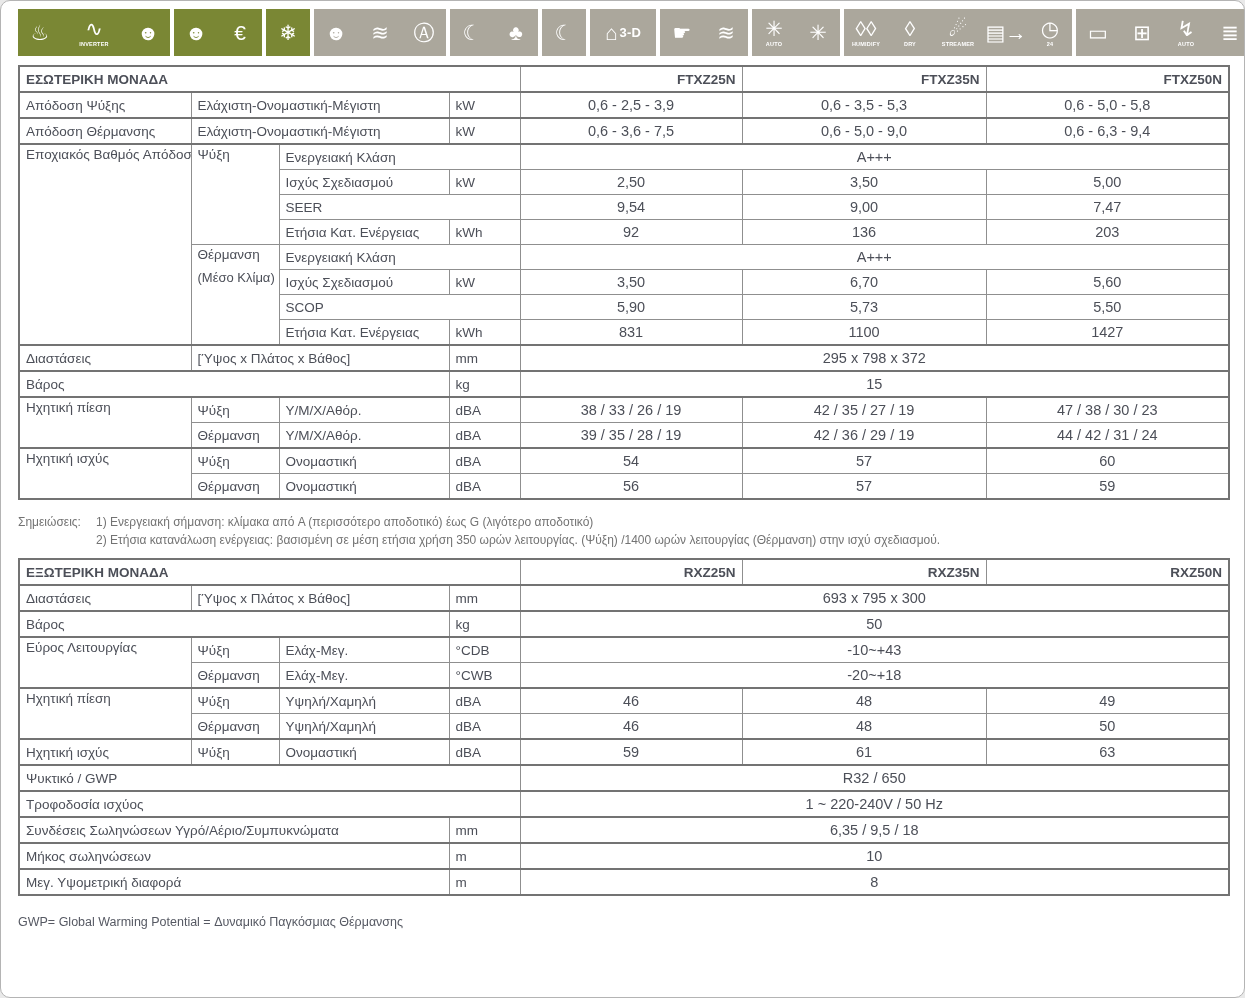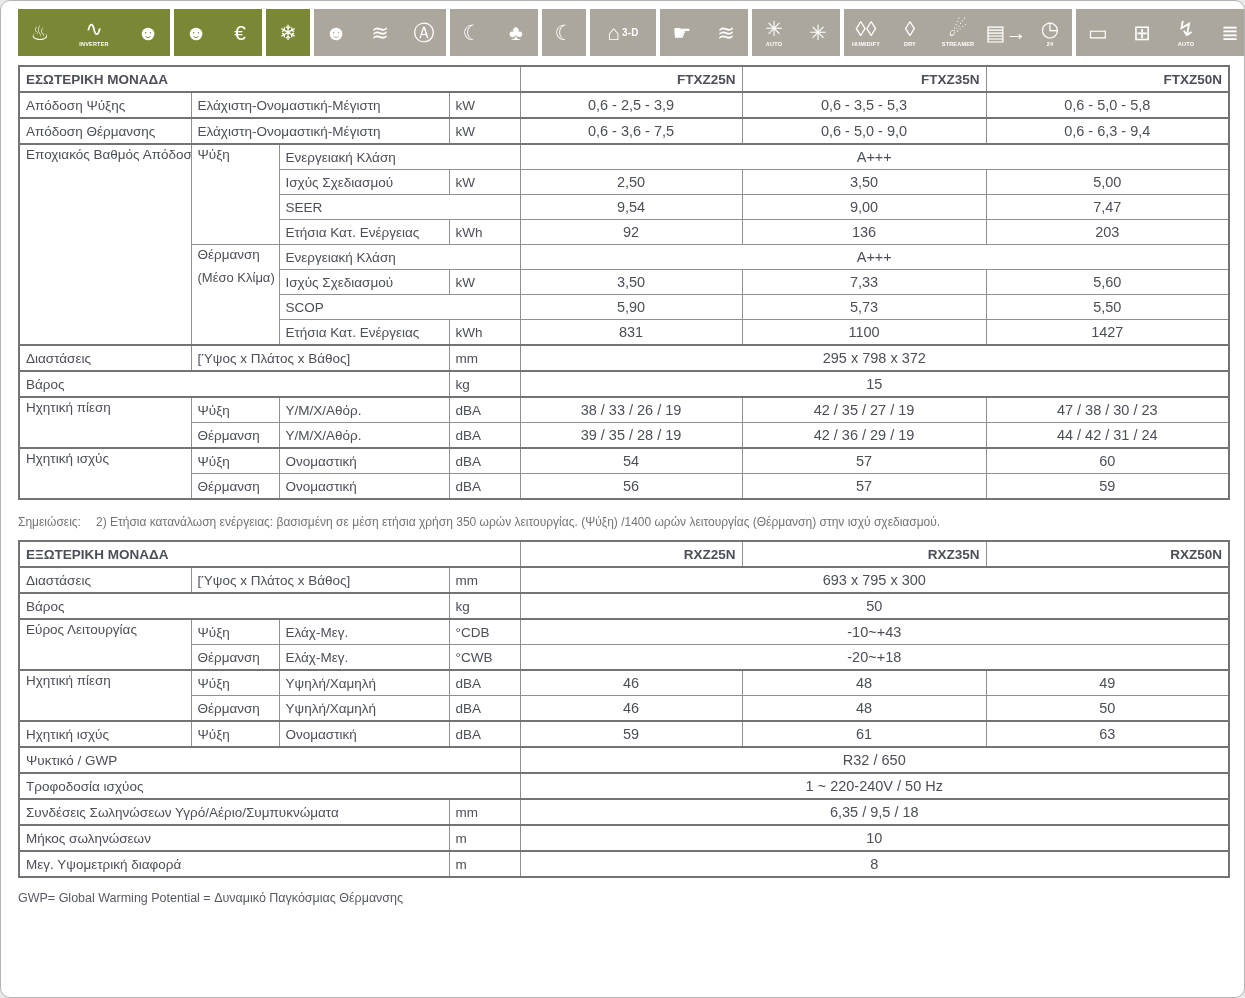--- a/index.html
+++ b/index.html
@@ -14,40 +14,40 @@
     width:44px;height:47px;flex:0 0 auto;display:flex;flex-direction:column;
     align-items:center;justify-content:center;color:#ffffff;overflow:hidden;
   }
   .tile.green{background:#7a8734;}
   .tile.gray{background:#aba79c;}
   .tile.gap{margin-left:4px;}
   .tile .glyph{font-size:21px;line-height:1;}
   .tile .cap{font-size:5.5px;font-weight:bold;letter-spacing:.2px;margin-top:2px;white-space:nowrap;}
   .tile[data-name="inverter-chart-icon"]{width:64px;}
   .tile[data-name="house-3d-airflow-icon"]{width:66px;flex-direction:row;gap:2px;}
-  .tile[data-name="house-3d-airflow-icon"] .cap{font-size:10px;margin-top:0;}
+  .tile[data-name="house-3d-airflow-icon"] .cap{font-size:13px;margin-top:0;}
   .tile[data-name="streamer-icon"]{width:52px;}
   
   .title{margin-top:33px;font-size:17px;font-weight:bold;letter-spacing:.2px;color:#4c4f58;}
   
   table.spec{border-collapse:collapse;table-layout:fixed;width:1210px;margin-top:9px;
     border:2px solid #737373;font-size:13.5px;color:#4c4f58;}
   table.spec td{border:1px solid #8f8f8f;height:24px;padding:0 6px;overflow:hidden;white-space:nowrap;}
   table.spec tr.thick td{border-top:2px solid #737373;}
   .hdr{font-weight:bold;font-size:13.5px;}
   .lbl{text-align:left;}
   .ctr{text-align:right;}
   .val{text-align:center;font-size:14.5px;}
   .top{vertical-align:top;padding-top:3px;white-space:normal;line-height:1.55;}
   .note-small{font-size:13px;display:block;margin-top:2px;}
   
   .notes{display:flex;margin-top:13px;font-size:12px;line-height:1.5;color:#737373;}
   .notes .prefix{width:78px;flex:0 0 auto;}
   .notes .lines div{white-space:nowrap;}
-  .footer{margin-top:13px;font-size:12.5px;color:#565963;}
+  .footer{margin-top:19px;font-size:12.5px;color:#565963;}
   .t2{margin-top:15px;}
 </style>
 </head>
 <body>
 
 <div class="page" data-name="datasheet-page">
 
   <div class="iconbar" data-name="feature-icon-bar">
       <div class="tile green" data-name="humidify-pot-icon">
         <span class="glyph" data-name="humidify-pot-icon-glyph">♨</span>
@@ -202,21 +202,21 @@
         <span data-name="seasonal-heating-mode-label">Θέρμανση</span>
         <span class="note-small" data-name="seasonal-heating-climate-note">(Μέσο Κλίμα)</span>
       </td>
       <td colspan="2" class="lbl" data-name="heating-energy-class-label">Ενεργειακή Κλάση</td>
       <td colspan="3" class="val" data-name="heating-energy-class-value">A+++</td>
     </tr>
     <tr data-name="heating-design-load-row">
       <td class="lbl" data-name="heating-design-load-label">Ισχύς Σχεδιασμού</td>
       <td class="lbl" data-name="heating-design-load-unit">kW</td>
       <td class="val" data-name="heating-design-load-value-1">3,50</td>
-      <td class="val" data-name="heating-design-load-value-2">7,33</td>
+      <td class="val" data-name="heating-design-load-value-2">6,70</td>
       <td class="val" data-name="heating-design-load-value-3">5,60</td>
     </tr>
     <tr data-name="scop-row">
       <td colspan="2" class="lbl" data-name="scop-label">SCOP</td>
       <td class="val" data-name="scop-value-1">5,90</td>
       <td class="val" data-name="scop-value-2">5,73</td>
       <td class="val" data-name="scop-value-3">5,50</td>
     </tr>
     <tr data-name="heating-annual-energy-row">
       <td class="lbl" data-name="heating-annual-energy-label">Ετήσια Κατ. Ενέργειας</td>
@@ -269,20 +269,21 @@
       <td class="val" data-name="sw-heating-value-1">56</td>
       <td class="val" data-name="sw-heating-value-2">57</td>
       <td class="val" data-name="sw-heating-value-3">59</td>
     </tr>
   </tbody>
     </table>
 
   <div class="notes" data-name="notes-block">
     <div class="prefix" data-name="notes-prefix">Σημειώσεις:</div>
     <div class="lines" data-name="notes-lines">
+      <div data-name="note-line-1">1) Ενεργειακή σήμανση: κλίμακα από A (περισσότερο αποδοτικό) έως G (λιγότερο αποδοτικό)</div>
       <div data-name="note-line-2">2) Ετήσια κατανάλωση ενέργειας: βασισμένη σε μέση ετήσια χρήση 350 ωρών λειτουργίας. (Ψύξη) /1400 ωρών λειτουργίας (Θέρμανση) στην ισχύ σχεδιασμού.</div>
     </div>
   </div>
 
   <table class="spec t2" data-name="outdoor-unit-table">
     <colgroup>
       <col style="width:172px">
         <col style="width:88px">
         <col style="width:170px">
         <col style="width:71px">

